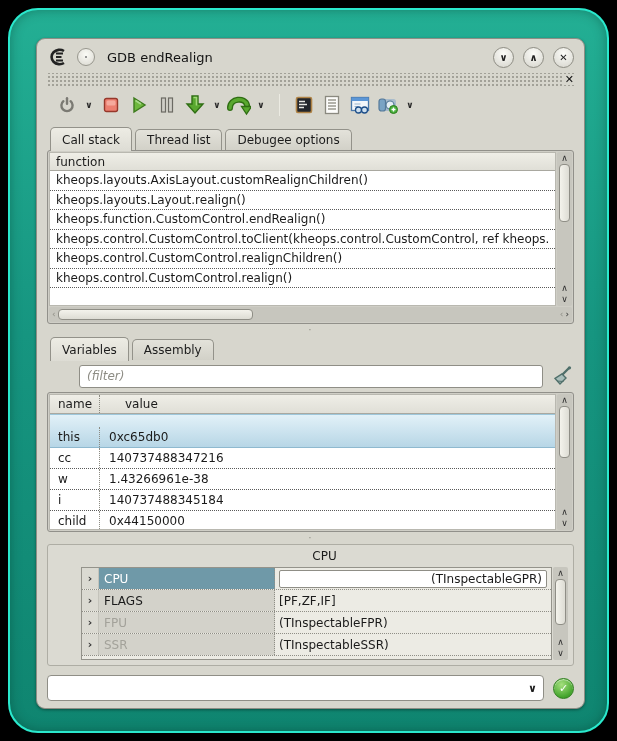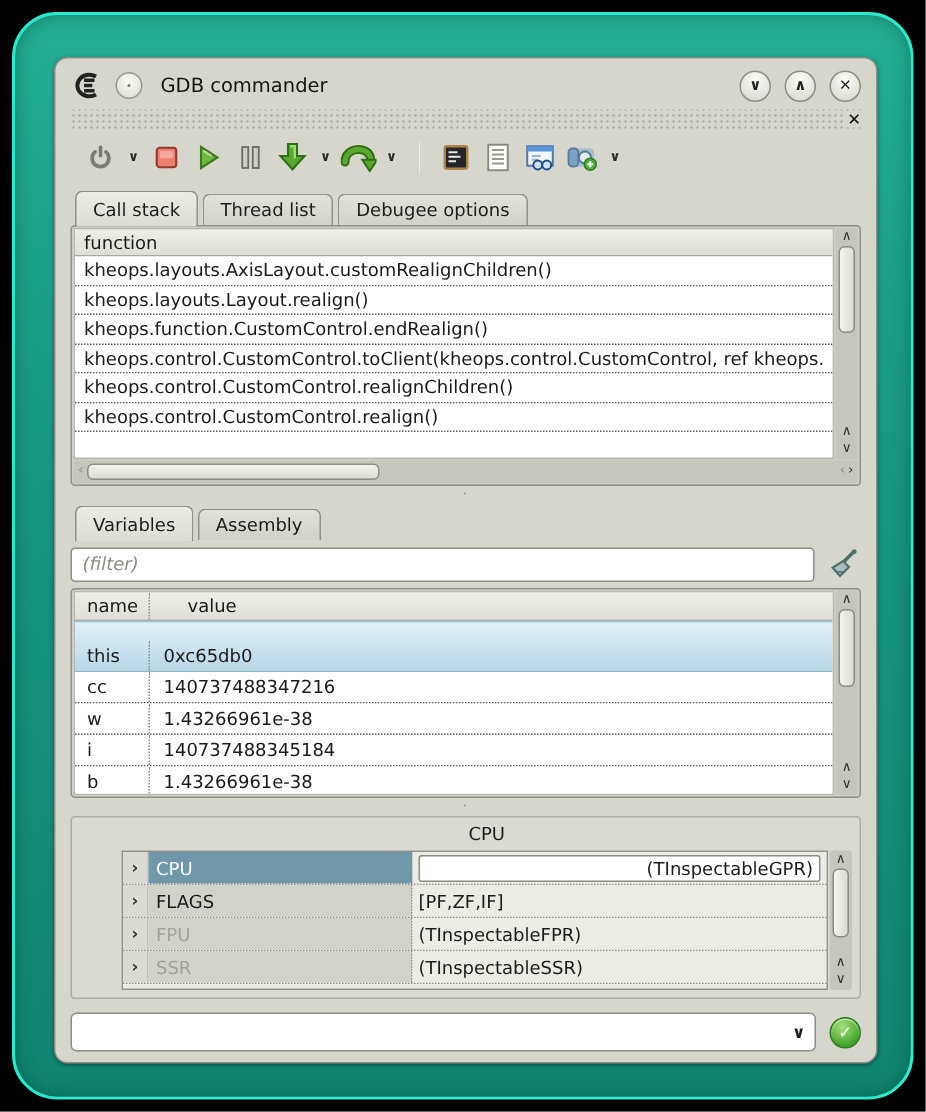--- a/index.html
+++ b/index.html
@@ -96,21 +96,21 @@
     display:flex; align-items:center; padding:1px 3px; gap:2px;
   }
   .hthumb { height:11px; border:1px solid #8f8e86; border-radius:4px; background:linear-gradient(#f4f3ec,#dddcd4); cursor:grab; }
   .sb-arrow.dim { color:#8f8e86; }
   
   .splitter { height:12px; flex:none; display:flex; align-items:center; justify-content:center; color:#8a897f; font-size:9px; letter-spacing:1px; }
   
   .filterrow { height:26px; flex:none; display:flex; align-items:center; margin:3px 0 3px 0; }
   .filter-input {
     flex:1; height:23px; background:#fff; border:1px solid #8f8e86; border-radius:3px;
-    padding:0 7px; font-family:"DejaVu Sans", sans-serif; font-size:12px; font-style:italic; color:#333;
+    padding:0 7px; font-family:"DejaVu Sans", sans-serif; font-size:12px; font-style:italic; color:#333;margin-left:32px;
   }
   .filter-input::placeholder { color:#8d8c84; font-style:italic; }
   .broom { width:24px; height:22px; margin-left:7px; flex:none; cursor:pointer; }
   
   .var-header { flex:none; display:flex; height:19px; background:linear-gradient(#efeee7,#e0dfd7); border-bottom:1px solid #a9a8a0;gap:16px; }
   .var-header .vh-name { width:50px; padding:2px 0 0 8px; border-right:1px dotted #8a8980; }
   .var-header .vh-value { flex:1; padding:2px 0 0 9px; }
   .var-row { flex:none; display:flex; height:21px; line-height:20px; border-bottom:1px dotted #5a5a5a; background:#fff; cursor:pointer; }
   .var-row .v-name { width:50px; padding-left:8px; border-right:1px dotted #8a8980; overflow:hidden; }
   .var-row .v-value { flex:1; padding-left:9px; overflow:hidden; white-space:nowrap; }
@@ -156,21 +156,21 @@
 
 <div class="frame">
   <div class="window">
 
     <div class="titlebar">
       <svg class="applogo" viewBox="0 0 22 20">
         <path d="M17 4 A8 7.2 0 1 0 17 16" fill="none" stroke="#222" stroke-width="2.6"></path>
         <path d="M9 6.5 h7 M9 10 h5.5 M9 13.5 h7" stroke="#222" stroke-width="2.2" fill="none"></path>
       </svg>
       <div class="menu-btn"></div>
-      <div class="title-text">GDB commander</div>
+      <div class="title-text">GDB endRealign</div>
       <div class="tb-spacer"></div>
       <div class="win-btn">
           <span>∨</span>
         </div>
       <div class="win-btn">
           <span>∧</span>
         </div>
       <div class="win-btn">
           <span>✕</span>
         </div>
@@ -325,20 +325,24 @@
           </div>
           <div class="var-row">
             <div class="v-name">w</div>
             <div class="v-value">1.43266961e-38</div>
           </div>
           <div class="var-row">
             <div class="v-name">i</div>
             <div class="v-value">140737488345184</div>
           </div>
           <div class="var-row">
+            <div class="v-name">child</div>
+            <div class="v-value">0x44150000</div>
+          </div>
+          <div class="var-row">
             <div class="v-name">b</div>
             <div class="v-value">1.43266961e-38</div>
           </div>
         </div>
         <div class="vscroll">
           <span class="sb-arrow">∧</span>
           <div class="sb-thumb" style="height:52px;"></div>
           <div style="flex:1"></div>
           <span class="sb-arrow">∧</span>
           <span class="sb-arrow">∨</span>

